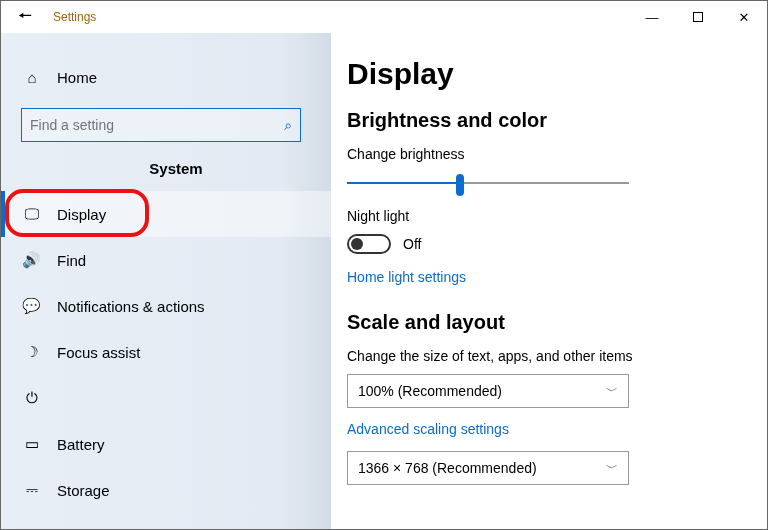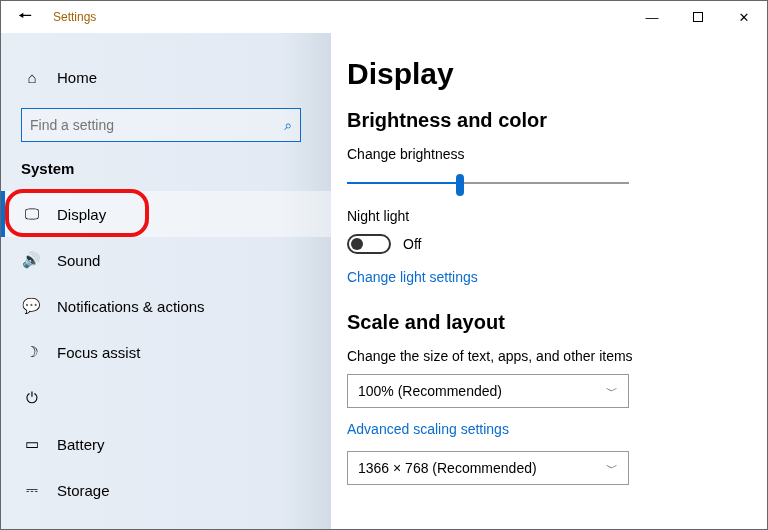--- a/index.html
+++ b/index.html
@@ -11,21 +11,21 @@
   .winctrls { position: absolute; right: 0; top: 0; display: flex; }
   .winctrls div { width: 46px; height: 32px; display: flex; align-items: center; justify-content: center; font-size: 13px; cursor: pointer; }
   .body { flex: 1; display: flex; overflow: hidden; }
   .sidebar { width: 330px; height: 100%; background: linear-gradient(to right, #e8eef6 0%, #e3eaf3 85%, #d2dbe6 100%); padding-top: 25px; position: relative; }
   .home { display: flex; align-items: center; height: 38px; padding-left: 20px; cursor: pointer; font-size: 15px; }
   .home .icon { width: 22px; text-align: center; margin-right: 14px; }
   .searchwrap { margin: 12px 20px 18px 20px; }
   .search { width: 280px; height: 34px; border: 1px solid #0a6cce; display: flex; align-items: center; padding: 0 8px; background: rgba(255,255,255,0.3); }
   .search input { flex: 1; border: none; background: transparent; outline: none; font-size: 14px; color: #666; }
   .search .sicon { color: #0a6cce; font-size: 14px; }
-  .cat { font-weight: 600; font-size: 15px; padding-left: 20px; margin-bottom: 14px; }
+  .cat { font-weight: 600; font-size: 15px; padding-left: 20px; margin-bottom: 14px; text-align: center; }
   .navitem { display: flex; align-items: center; height: 46px; padding-left: 20px; font-size: 15px; cursor: pointer; position: relative; }
   .navitem .icon { width: 22px; text-align: center; margin-right: 14px; font-size: 15px; }
   .navitem.active { background: rgba(255,255,255,0.45); }
   .navitem.active::before { content: ""; position: absolute; left: 0; top: 0; bottom: 0; width: 4px; background: #0a6cce; }
   .highlight { position: absolute; border: 4px solid #e11; border-radius: 18px; pointer-events: none; }
   .content { flex: 1; padding: 24px 20px 0 16px; overflow: hidden; }
   h1 { font-weight: 600; font-size: 30px; margin-bottom: 18px; }
   h2 { font-weight: 600; font-size: 20px; margin: 12px 0 14px 0; }
   .lbl { font-size: 14px; margin-bottom: 10px; }
   .slider { position: relative; width: 282px; height: 24px; margin-bottom: 12px; }
@@ -72,21 +72,21 @@
         </div>
       </div>
       <div class="cat">System</div>
 
       <div class="navitem active">
         <span class="icon">🖵</span>
         <span>Display</span>
       </div>
       <div class="navitem">
         <span class="icon">🔊</span>
-        <span>Sound</span>
+        <span>Find</span>
       </div>
       <div class="navitem">
         <span class="icon">💬</span>
         <span>Notifications &amp; actions</span>
       </div>
       <div class="navitem">
         <span class="icon">☽</span>
         <span>Focus assist</span>
       </div>
       <div class="navitem">
@@ -115,21 +115,21 @@
         <div class="thumb"></div>
       </div>
 
       <div class="lbl">Night light</div>
       <div class="togglerow">
         <div class="toggle">
           <div class="knob"></div>
         </div>
         <div class="toggletxt">Off</div>
       </div>
-      <div class="link">Change light settings</div>
+      <div class="link">Home light settings</div>
 
       <h2>Scale and layout</h2>
       <div class="lbl">Change the size of text, apps, and other items</div>
       <div class="select">
         <span>100% (Recommended)</span>
         <span class="chev">﹀</span>
       </div>
       <div class="link">Advanced scaling settings</div>
 
       <div class="select">

